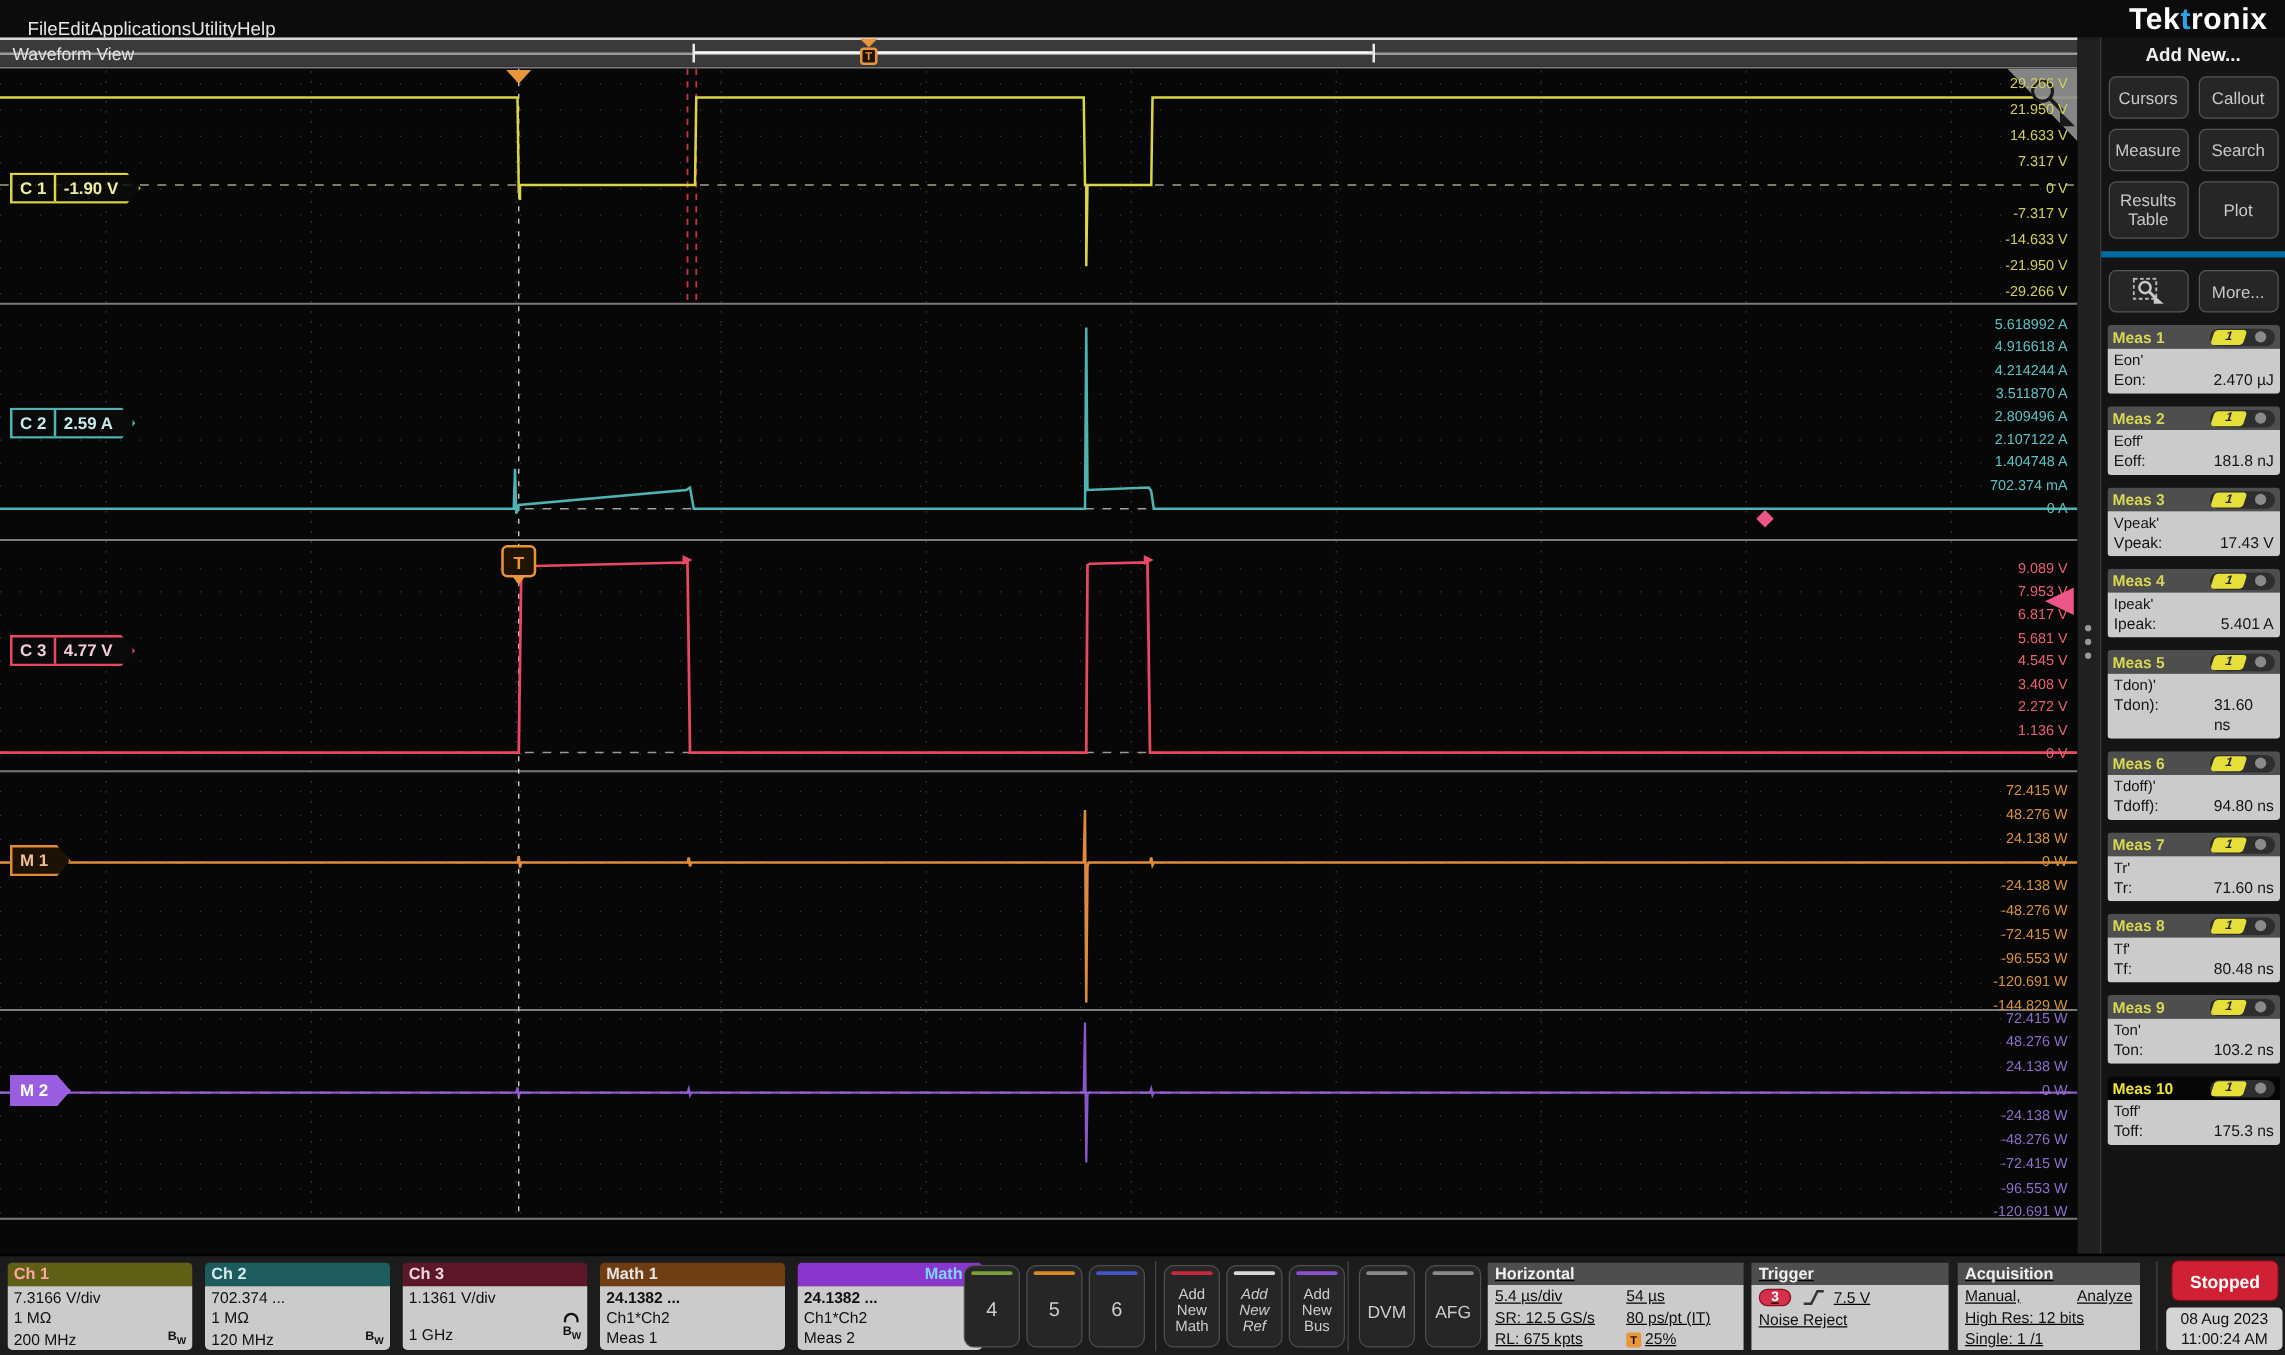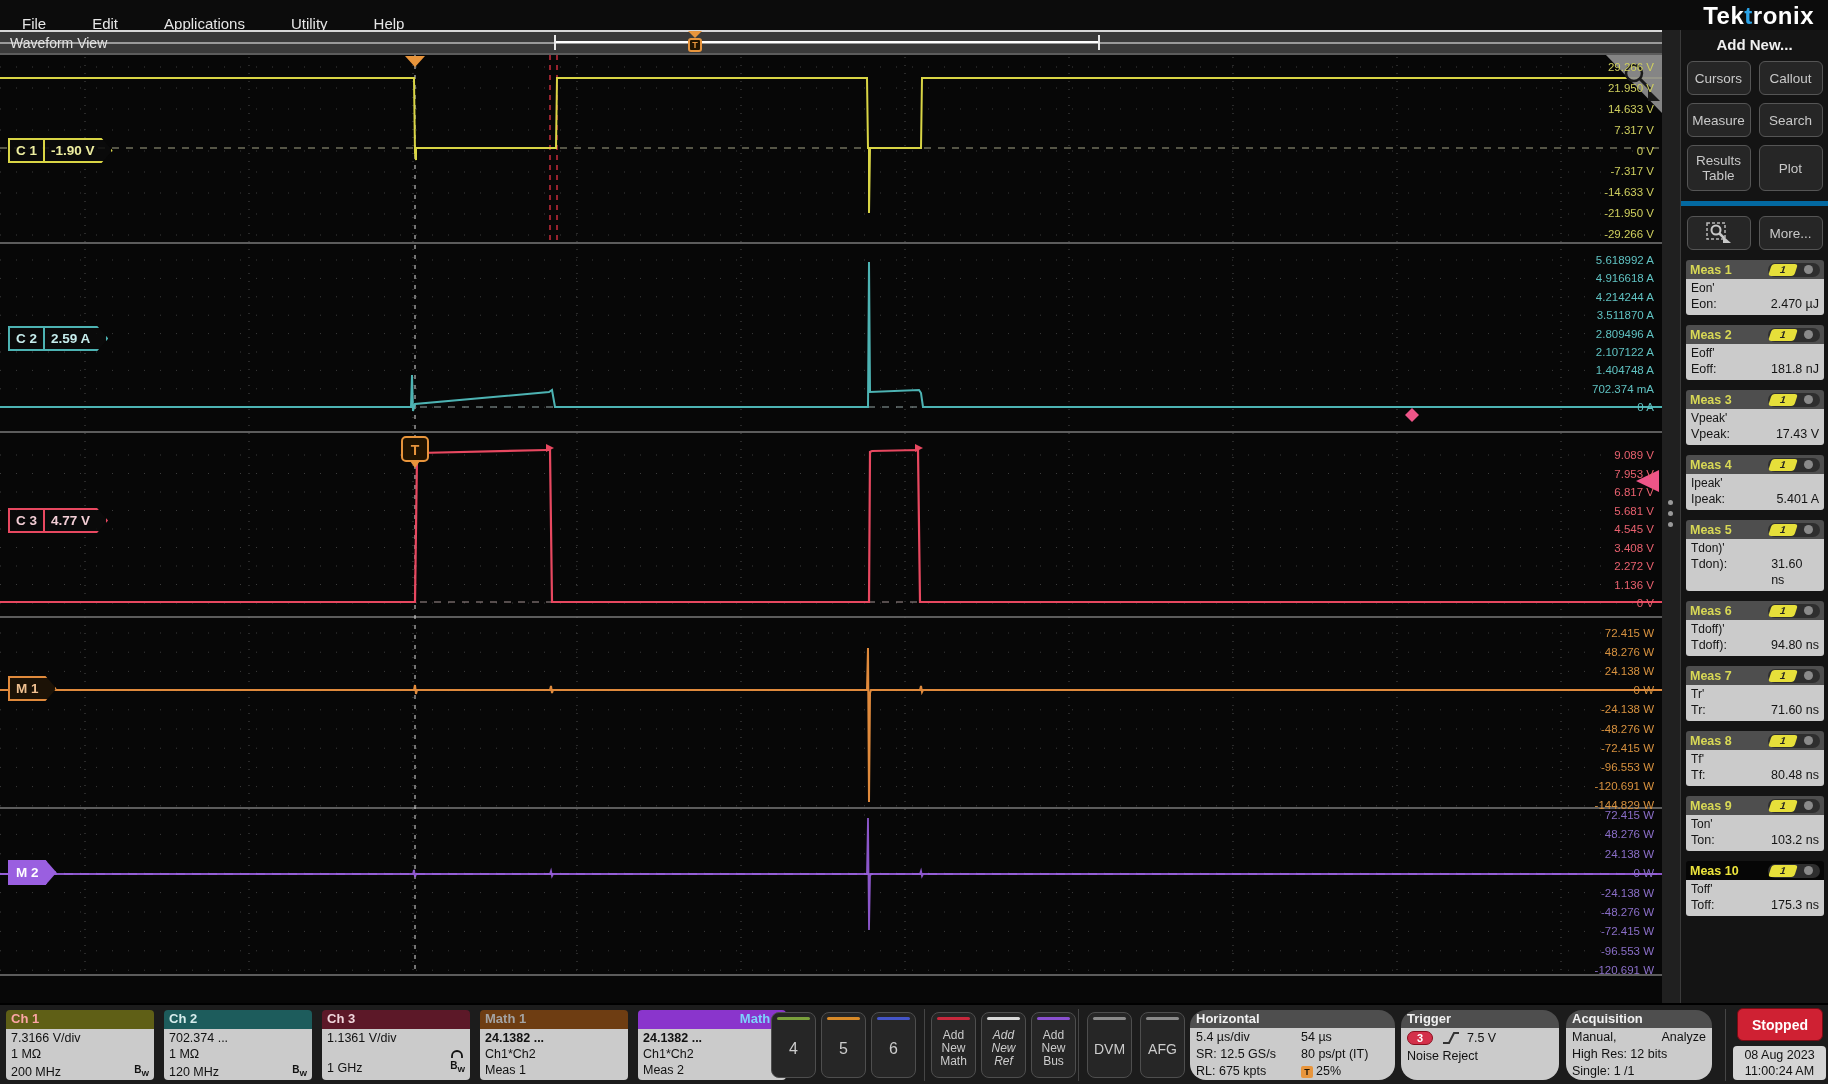--- a/index.html
+++ b/index.html
@@ -1,20 +1,20 @@
 <!DOCTYPE html>
 <html style="--c1: #d9d545; --c2: #4db3b3; --c3: #e84860; --m1: #e08a3c; --m2: #9a5fe0; --trig: #e8953c; --pink: #ee5588; --stop: #cf2133; --measyellow: #e6df3a; --trig3: #d4304a;"><head>
 <meta charset="utf-8">
 <style>
   html,body{margin:0;padding:0;background:#000;}
   *{box-sizing:border-box;font-family:"Liberation Sans","DejaVu Sans",sans-serif;}
   #app{position:relative;width:1828px;height:1084px;background:#000;overflow:hidden;}
 
   
-  #menubar{position:absolute;left:0;top:0;width:1828px;height:46px;background:#0c0c0c;display:flex;align-items:center;gap:46px;padding-left:22px;}
+  #menubar{position:absolute;left:0;top:0;width:1828px;height:46px;background:#0c0c0c;display:flex;align-items:center;padding-left:22px;}
   .menu-item{color:#e6e6e6;font-size:15px;cursor:default;}
   #logo{position:absolute;right:14px;top:2px;font-size:24px;font-weight:bold;color:#fff;letter-spacing:.5px;}
   #logo .blue{color:#2aa3e8;}
 
   
   #tabbar{position:absolute;left:0;top:30px;width:1662px;height:23px;background:#3a3a3a;border-top:2px solid #d8d8d8;}
   #tab-title{position:absolute;left:10px;top:3px;color:#e3e3e3;font-size:14px;}
   .ov-line{position:absolute;left:0;top:10px;width:1662px;height:2px;background:#9a9a9a;}
   .ov-window{position:absolute;left:554px;top:3px;width:546px;height:15px;border-left:2px solid #e8e8e8;border-right:2px solid #e8e8e8;}
   .ov-window-line{position:absolute;left:0;top:6px;width:100%;height:2px;background:#fff;}
@@ -75,31 +75,31 @@
 
   
   #bottombar{position:absolute;left:0;top:1003px;width:1828px;height:81px;background:#1c1c1c;border-top:2px solid #000;}
   .chbadge{position:absolute;top:5px;width:148px;height:70px;border-radius:4px;overflow:hidden;cursor:pointer;}
   .chhead{height:19px;font-size:13px;font-weight:bold;padding:1px 5px;}
   .chbody{background:#cbcbcb;height:51px;padding:1px 5px;color:#111;}
   .chrow{display:flex;justify-content:space-between;align-items:center;font-size:12.5px;line-height:16px;}
   .ch1 .chhead{background:#5f5f16;color:#fca5a5;}
   .ch2 .chhead{background:#1d5c5c;color:#d6ecec;}
   .ch3 .chhead{background:#5c1828;color:#f0d6dc;}
-  .math1 .chhead{background:#6e3d12;color:#a3a3a3;}
+  .math1 .chhead{background:#6e3d12;color:#e5e5e5;}
   .math2 .chhead{background:#8a35cc;color:#7dd3fc;text-align:right;}
   .math1 .r1,.math2 .r1{font-weight:bold;}
   .bw{font-size:10px;font-weight:bold;color:#111;}
   .bw sub{font-size:8px;}
   .sqbtn{position:absolute;top:7px;width:45px;height:66px;background:#262626;border:1px solid #4e4e4e;border-radius:8px;color:#cccccc;display:flex;flex-direction:column;align-items:center;cursor:pointer;}
   .sqbtn .stripe{width:33px;height:3px;border-radius:2px;margin-top:4px;}
   .sqbtn .sqlabel{flex:1;display:flex;align-items:center;text-align:center;font-size:16px;}
   .sqbtn.small .sqlabel{font-size:12px;line-height:13px;}
   .vsep{position:absolute;top:4px;width:1px;height:72px;background:#454545;}
-  .infopanel{position:absolute;top:5px;border-radius:16px;overflow:hidden;}
+  .infopanel{position:absolute;top:5px;border-radius:0;overflow:hidden;text-decoration:underline;}
   .infopanel .ihead{height:18px;background:#4e4e4e;color:#f0f0f0;font-size:13px;font-weight:bold;padding:0 6px;line-height:18px;}
   .infopanel .ibody{background:#cbcbcb;color:#111;padding:1px 6px;height:52px;font-size:12.5px;}
   .hgrid{display:grid;grid-template-columns:105px 1fr;line-height:17px;}
   .tpos-icon{display:inline-block;width:12px;height:12px;background:var(--trig);color:#201300;font-size:9px;font-weight:bold;text-align:center;line-height:12px;border-radius:2px;margin-right:3px;}
   .t3badge{display:inline-block;width:26px;height:14px;background:var(--trig3);border:1px solid #8a1020;border-radius:7px;color:#fff;font-size:11px;font-weight:bold;text-align:center;line-height:13px;margin-right:8px;}
   .trigrow{display:flex;align-items:center;line-height:18px;}
   .acqrow{display:flex;justify-content:space-between;line-height:17px;gap:44px;}
   #stopped{position:absolute;left:1737px;top:1008px;width:86px;height:33px;background:var(--stop);border:1px solid #7a0a14;border-radius:6px;color:#fff;font-weight:bold;font-size:14px;display:flex;align-items:center;justify-content:center;cursor:pointer;}
   #datetime{position:absolute;left:1733px;top:1046px;width:93px;height:34px;background:#d4d4d4;border-radius:4px;color:#111;font-size:12.5px;text-align:center;line-height:16px;padding-top:1px;}
 </style>

